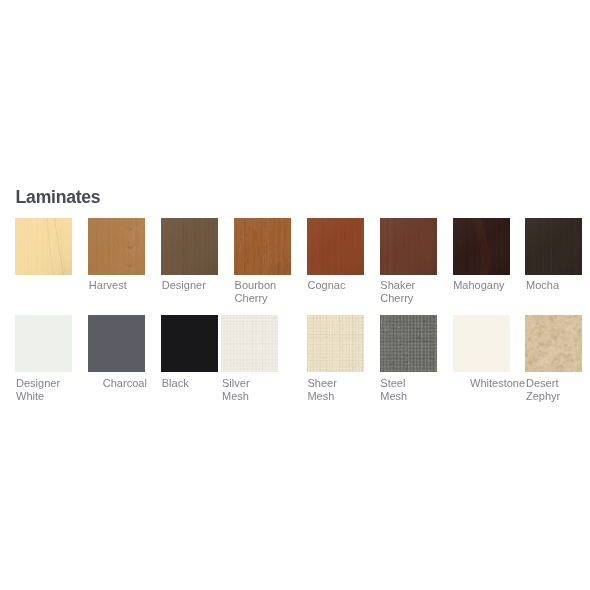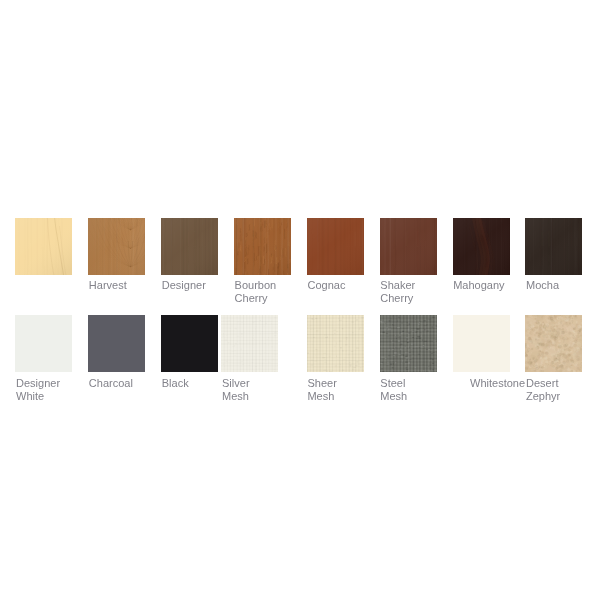--- a/index.html
+++ b/index.html
@@ -65,20 +65,21 @@
   }
   .swatch-label-line {
     line-height: 13.1px;
     white-space: nowrap;
   }
 </style>
 </head>
 <body>
 
 <div class="page">
+  <div class="section-title">Laminates</div>
   <div class="swatch-grid">
       <div class="swatch-row">
         <div class="swatch-cell" style="left: 0px;">
           <div class="swatch-chip">
             <svg width="57" height="57" viewBox="0 0 57 57">
               <rect width="57" height="57" fill="#f7dba0"></rect>
               <g>
                 <path d="M22.4 -1 C22.4 17 22.3 40 22.4 58" stroke="#3a2410" stroke-width="1.62" fill="none" opacity="0.010"></path>
                 <path d="M10.2 -1 C8.9 17 11.5 40 9.6 58" stroke="#3a2410" stroke-width="1.50" fill="none" opacity="0.008"></path>
                 <path d="M28.9 -1 C28.3 17 29.5 40 28.6 58" stroke="#fff" stroke-width="1.20" fill="none" opacity="0.004"></path>
@@ -756,21 +757,21 @@
           <div class="swatch-chip">
             <svg width="57" height="57" viewBox="0 0 57 57">
               <rect width="57" height="57" fill="#eef0eb"></rect>
             </svg>
           </div>
           <div class="swatch-label">
             <div class="swatch-label-line">Designer</div>
             <div class="swatch-label-line">White</div>
           </div>
         </div>
-        <div class="swatch-cell" style="left: 72.86px;">
+        <div class="swatch-cell" style="left: 72.86px; text-align: center;">
           <div class="swatch-chip">
             <svg width="57" height="57" viewBox="0 0 57 57">
               <rect width="57" height="57" fill="#5c5c64"></rect>
             </svg>
           </div>
           <div class="swatch-label">
             <div class="swatch-label-line">Charcoal</div>
           </div>
         </div>
         <div class="swatch-cell" style="left: 145.72px;">

